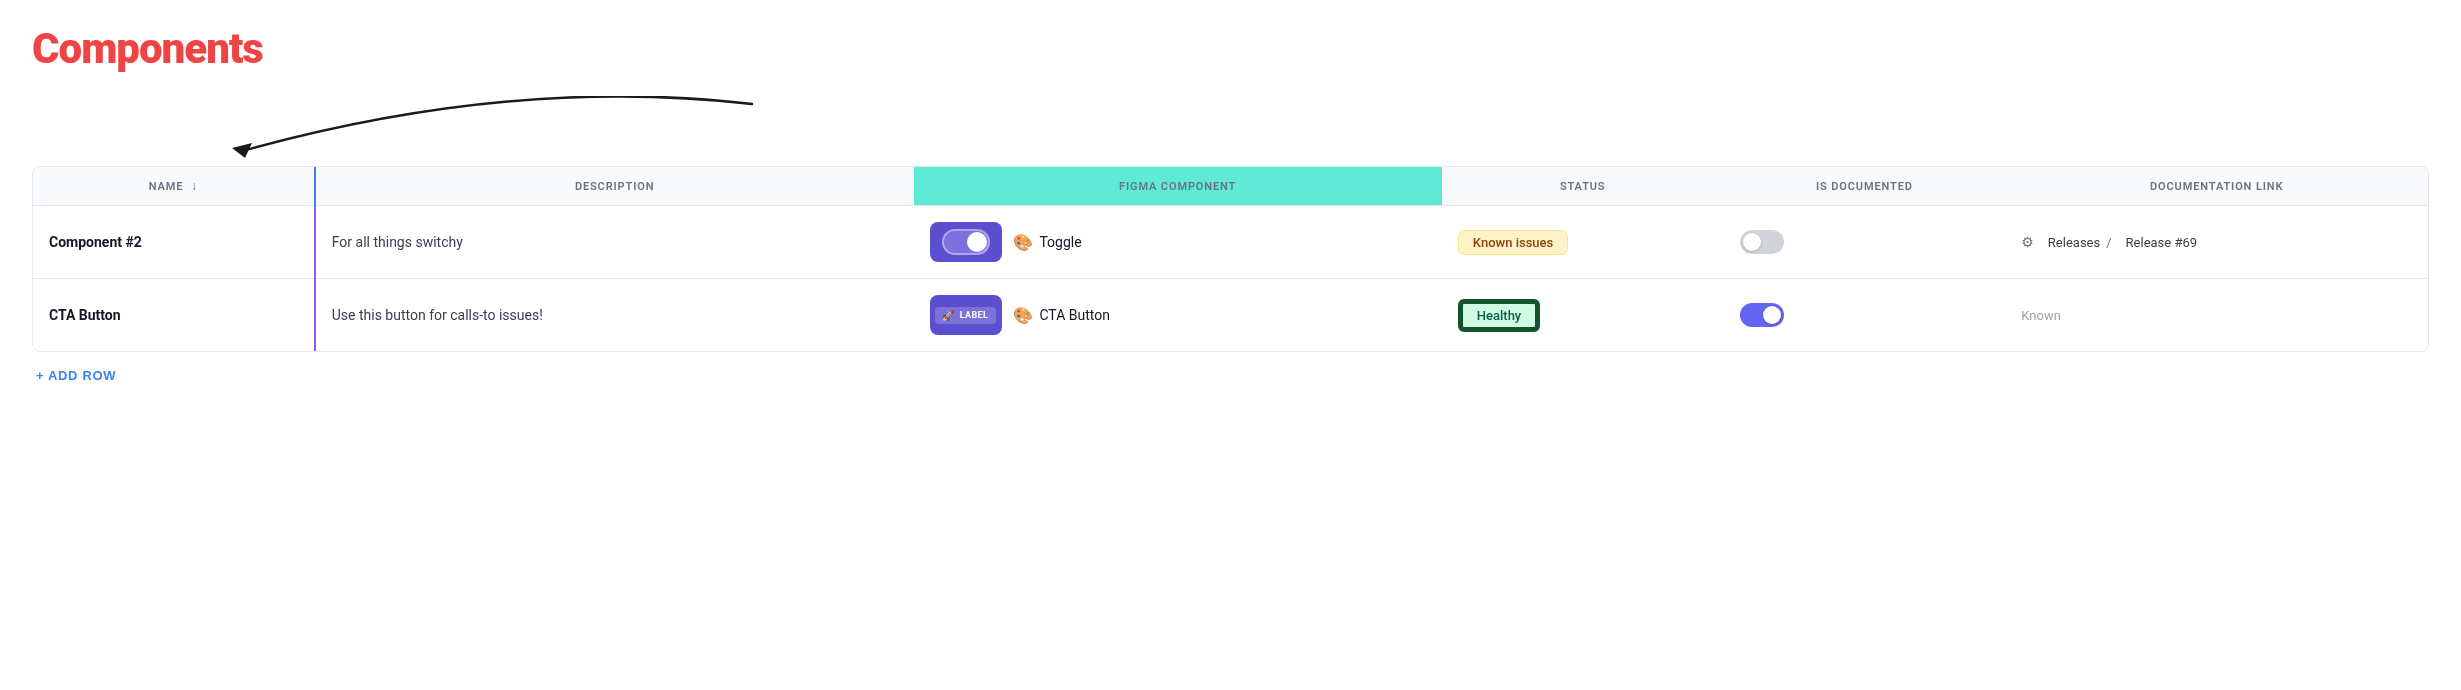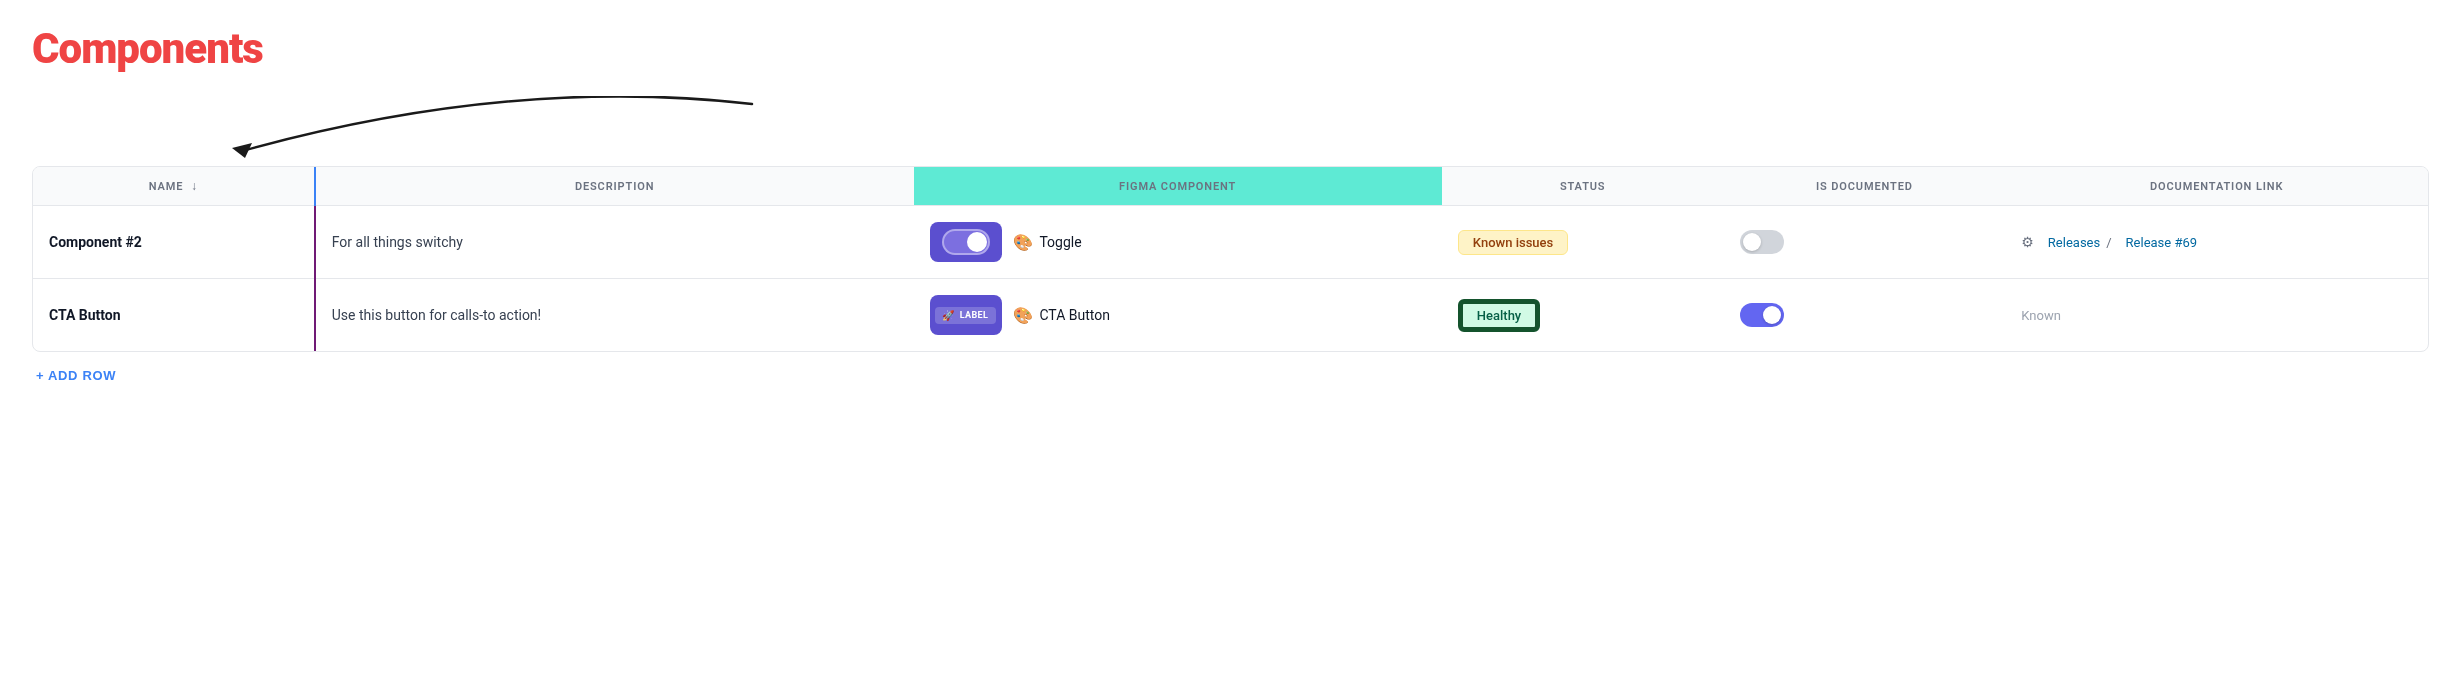--- a/index.html
+++ b/index.html
@@ -107,21 +107,21 @@
     tbody td {
       padding: 16px 16px;
       vertical-align: middle;
       font-size: 14px;
       color: #111827;
     }
 
     tbody td.name-col {
       font-weight: 700;
       font-size: 14px;
-      border-right: 2px solid #701a75;
+      border-right: 2px solid #8b5cf6;
     }
 
     tbody td.desc-col {
       color: #374151;
       font-weight: 400;
     }
 
     .figma-cell {
       display: flex;
       align-items: center;
@@ -266,21 +266,21 @@
     
     .doc-link {
       display: flex;
       align-items: center;
       gap: 6px;
       color: #6b7280;
       font-size: 13px;
     }
 
     .doc-link a {
-      color: #0369a1;
+      color: #404040;
       text-decoration: none;
       font-size: 13px;
       padding-left: 8px;
     }
 
     .releases-icon {
       font-size: 14px;
       color: #6b7280;
     }
 
@@ -376,21 +376,21 @@
             <a href="#">Release #69</a>
           </div>
         </td>
       </tr>
 
       <tr>
         <td class="name-col">
           <span>CTA Button</span>
         </td>
         <td class="desc-col">
-          <span>Use this button for calls-to action!</span>
+          <span>Use this button for calls-to issues!</span>
         </td>
         <td>
           <div class="figma-cell">
             <div class="figma-preview button-preview">
               <div class="cta-btn-preview">
                 <span class="rocket-icon">🚀</span>
                 <span>LABEL</span>
               </div>
             </div>
             <div class="figma-name">

